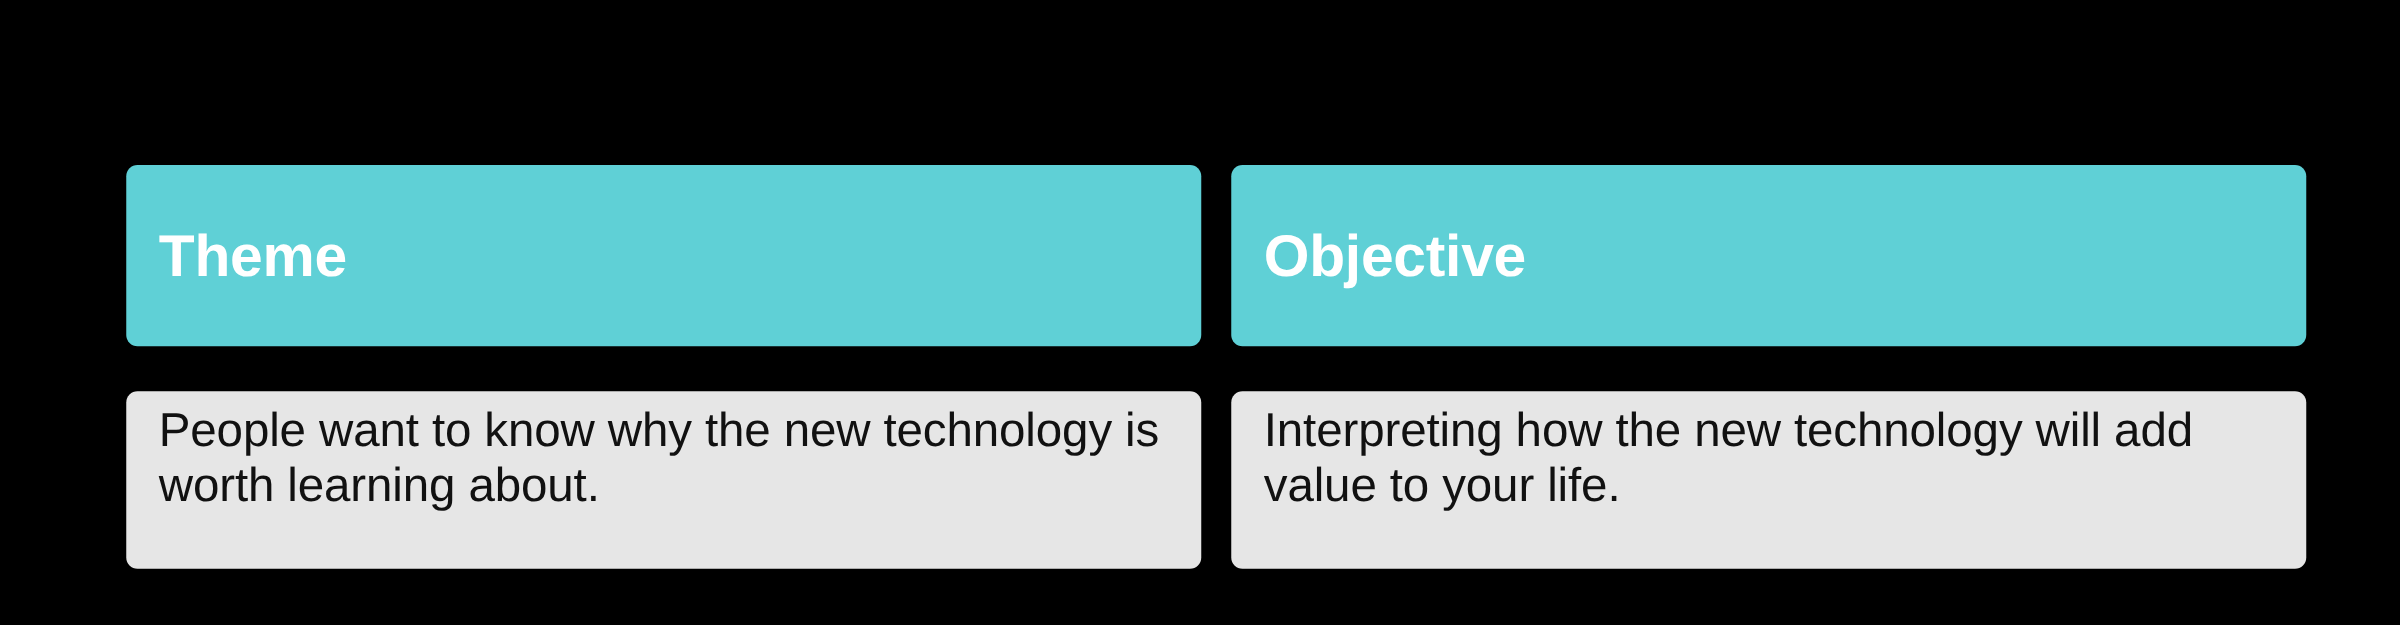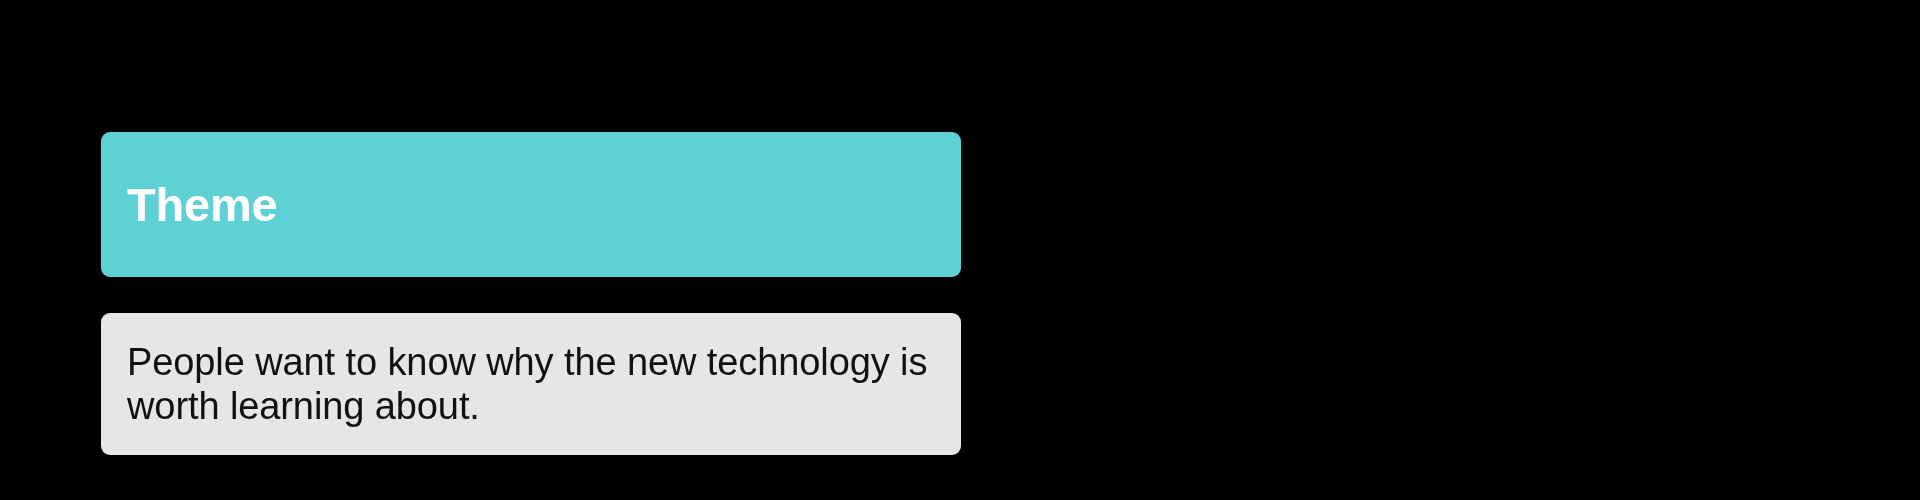--- a/index.html
+++ b/index.html
@@ -52,21 +52,20 @@
   }
 
   .body-card {
     box-sizing: border-box;
     width: 860px;
     min-height: 142px;
     margin-top: 36px;
     background: var(--body-bg, #E6E6E6);
     border-radius: 9px;
     display: flex;
-    align-items: center;
     padding: 10px 26px;
   }
 
   .body-text {
     color: #111111;
     font-size: 38px;
     font-weight: normal;
     line-height: 1.17;
     letter-spacing: -0.1px;
   }
@@ -78,14 +77,22 @@
 
   <div class="column col-0">
     <div class="header-card">
       <span class="header-title" style="color: rgb(255, 255, 255);">Theme</span>
     </div>
     <div class="body-card">
       <span class="body-text" style="color: rgb(17, 17, 17);">People want to know why the new technology is worth learning about.</span>
     </div>
   </div>
 
+  <div class="column col-1">
+    <div class="header-card">
+      <span class="header-title" style="color: rgb(255, 255, 255);">Objective</span>
+    </div>
+    <div class="body-card">
+      <span class="body-text" style="color: rgb(17, 17, 17);">Interpreting how the new technology will add value to your life.</span>
+    </div>
+  </div>
 
 </div>
 
 </body></html>

